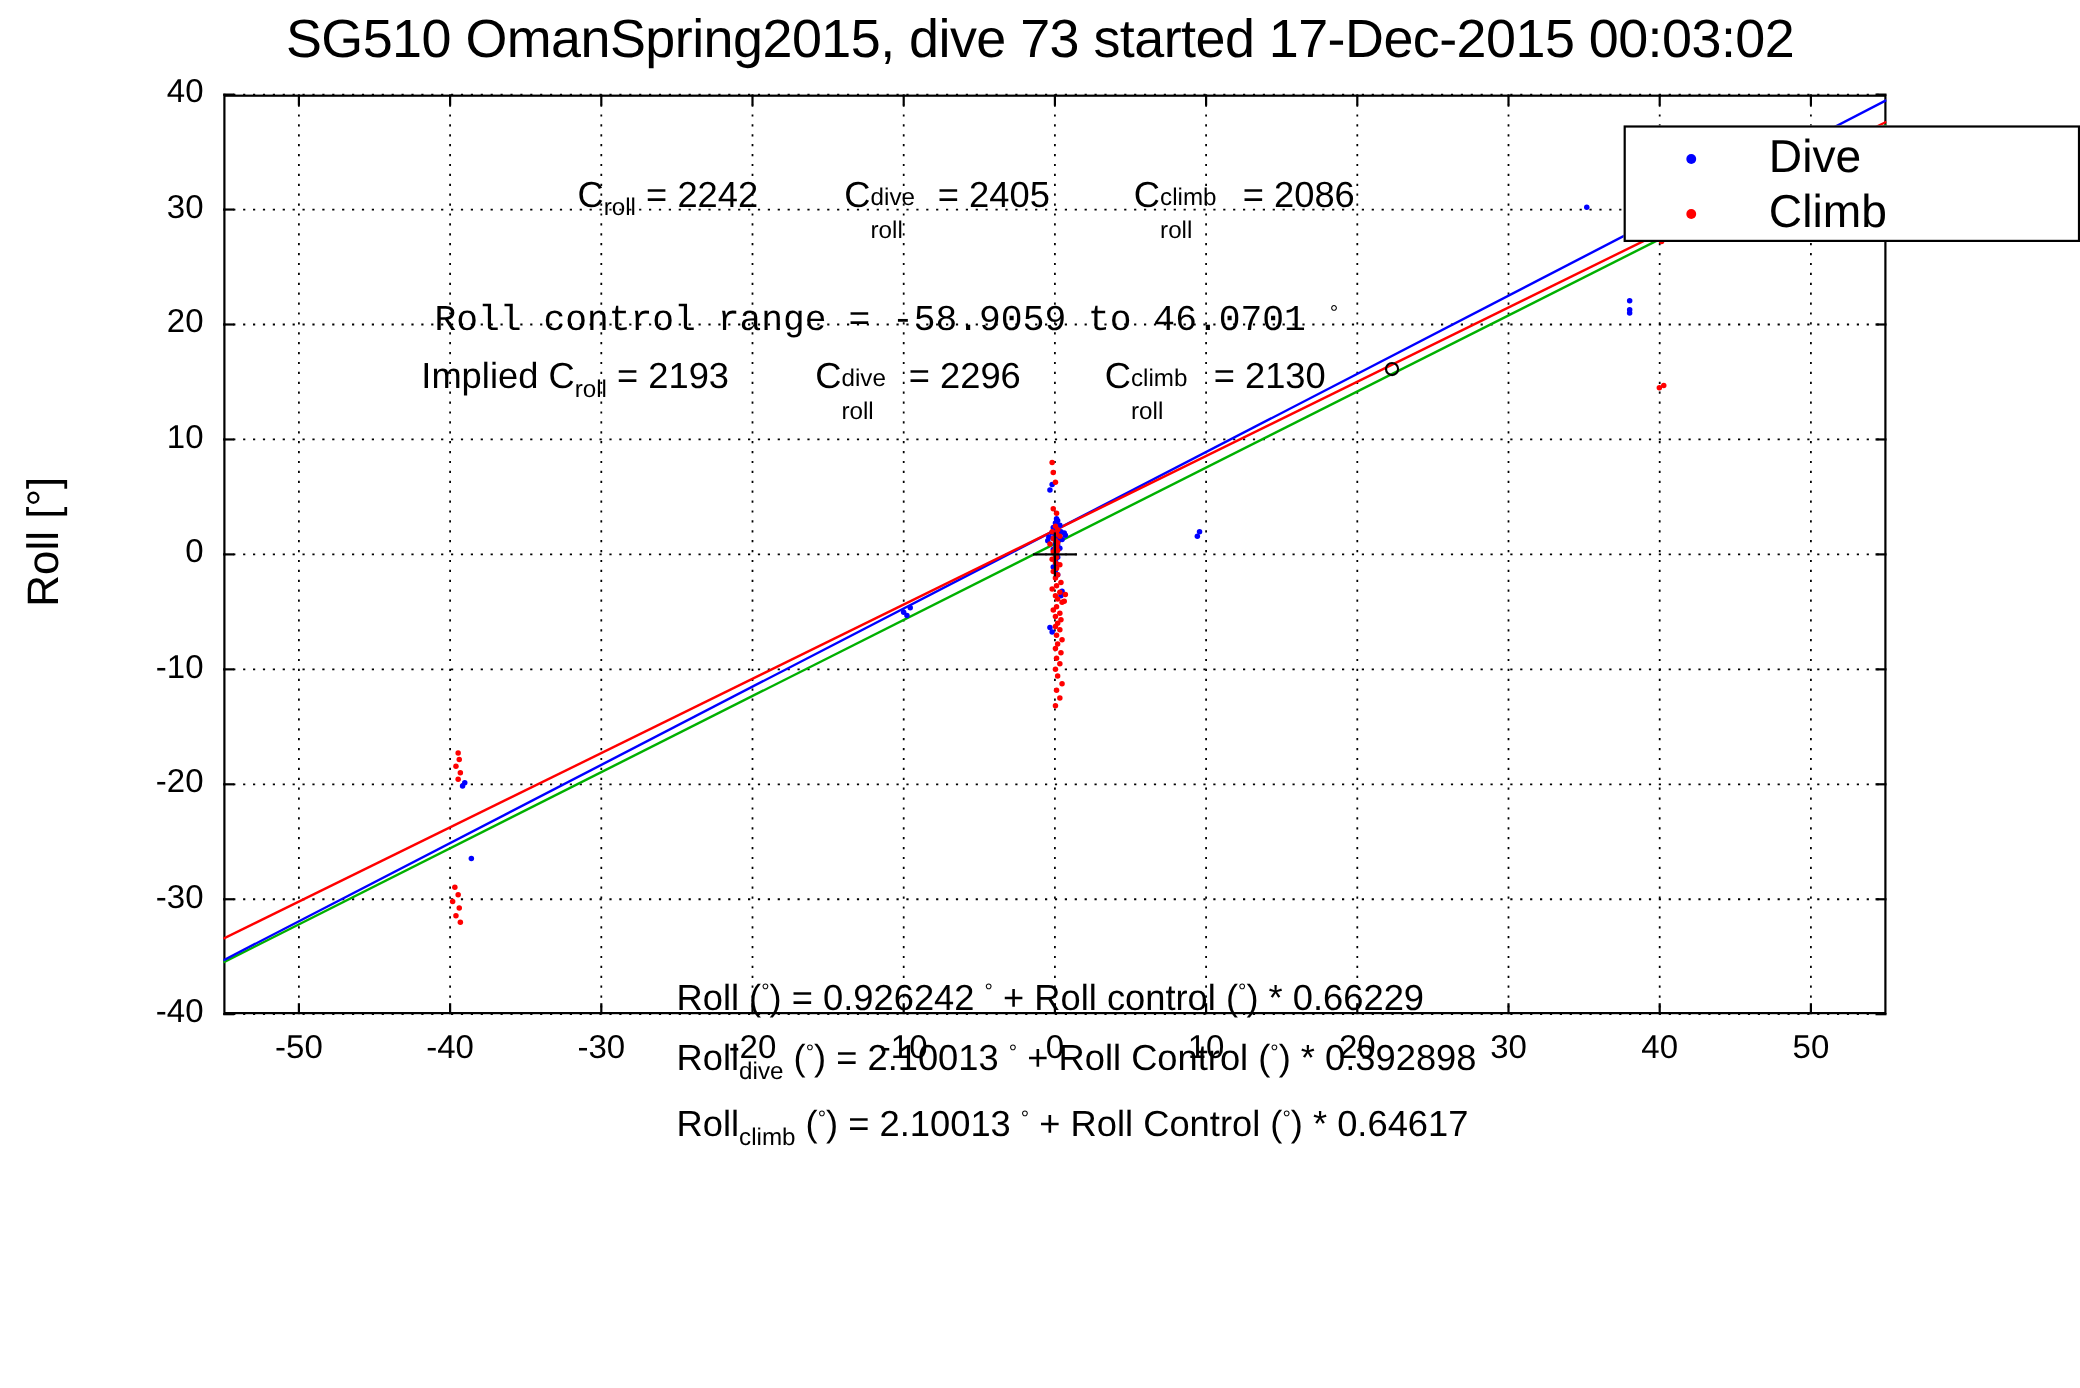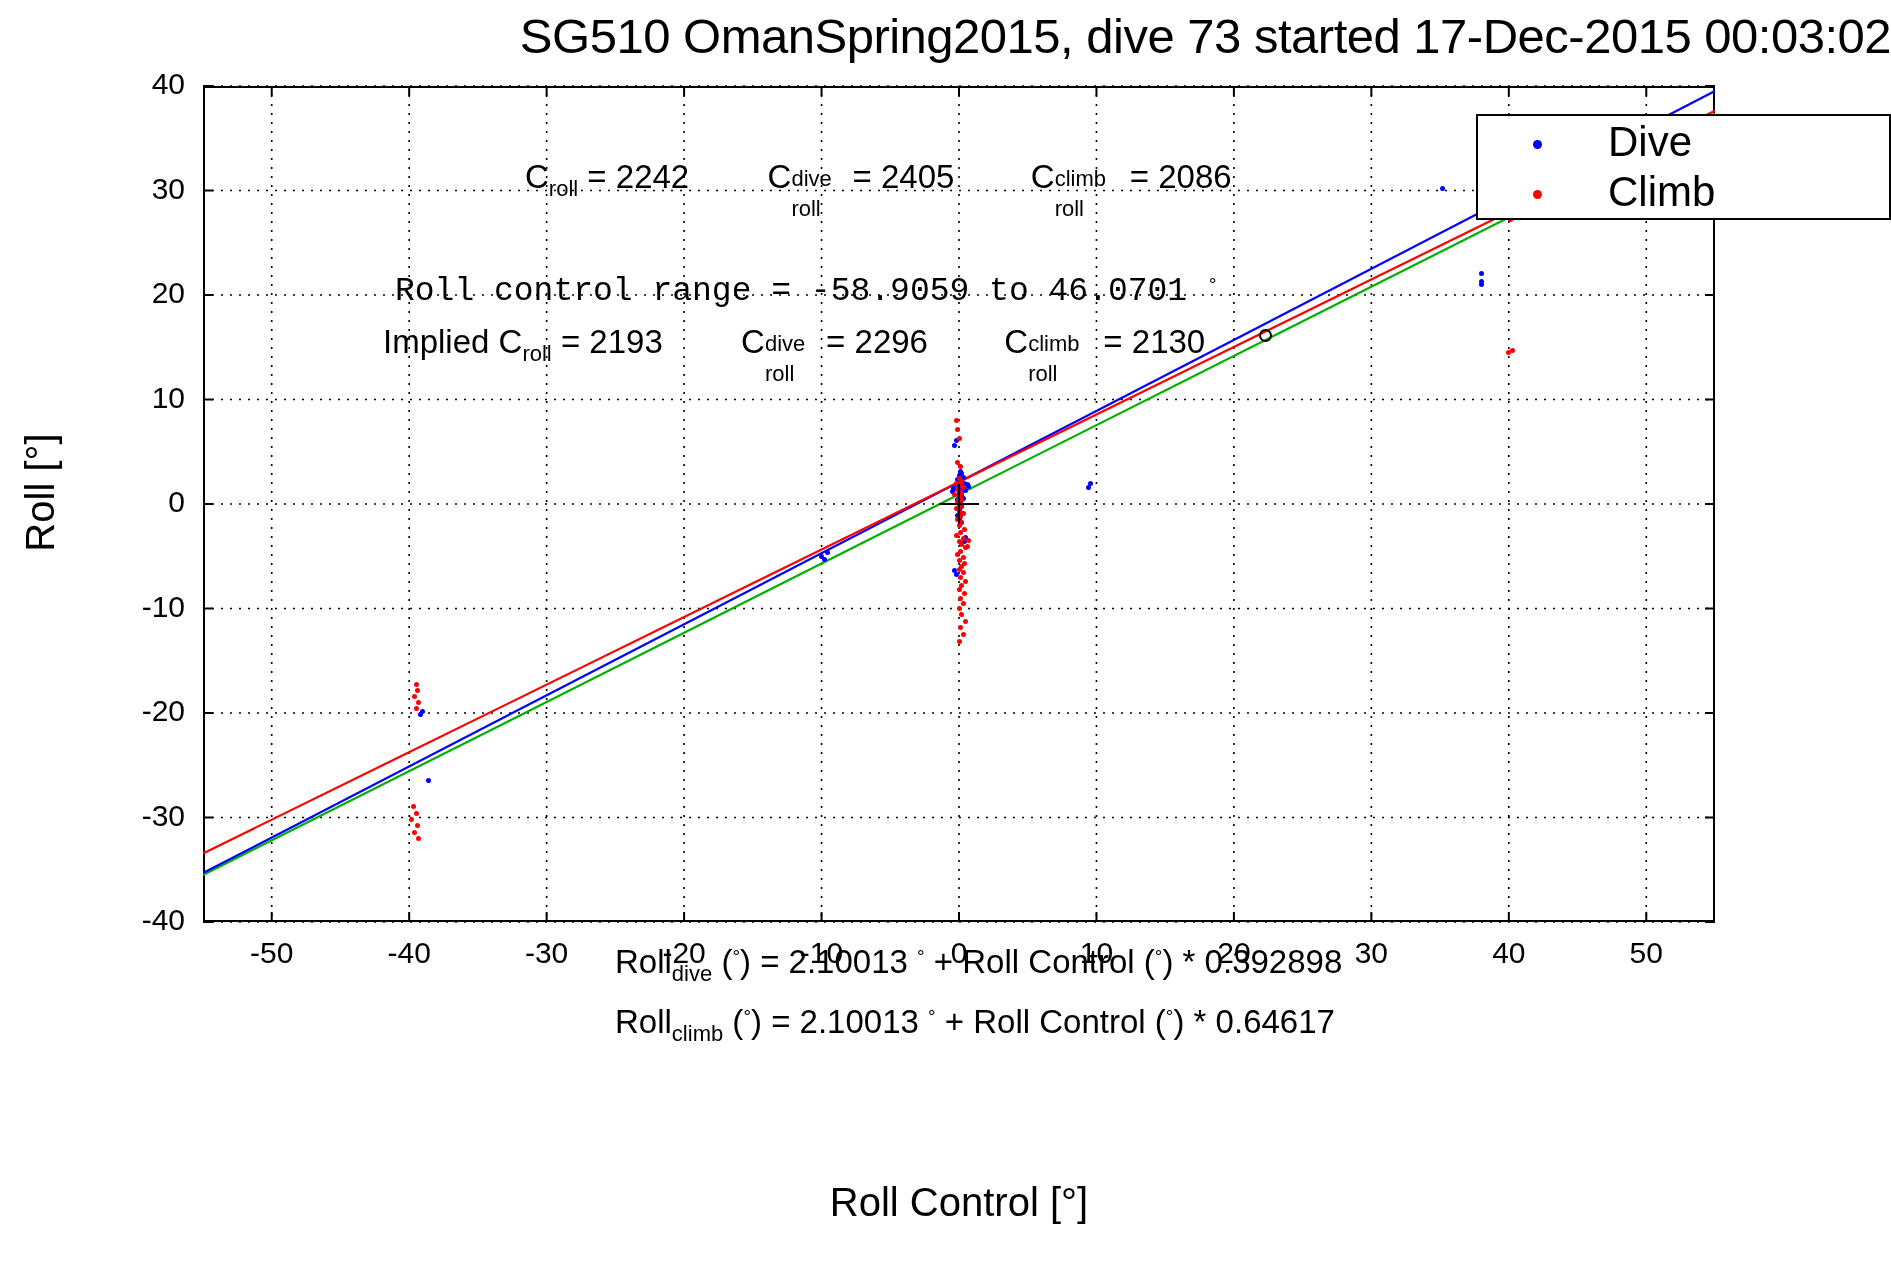--- a/index.html
+++ b/index.html
@@ -19,21 +19,21 @@
     left: 0; top: 0;
     width: 1891px;
     height: 1262px;
     background: #ffffff;
   }
   #plot-title {
     position: absolute;
     left: 0;
     top: 8px;
     width: 1891px;
-    text-align: right;
+    text-align: center;
     font-size: 49px;
     color: #000;
     letter-spacing: -0.5px;
     white-space: nowrap;
   }
   #axes-area {
     position: absolute;
     left: 203px;
     top: 86px;
     width: 1512px;
@@ -145,21 +145,20 @@
   .plus-marker::after { left: 19px; top: 0; width: 2px; height: 40px; }
 </style>
 </head>
 <body>
 
 <div id="figure">
 
   <div id="plot-title">SG510 OmanSpring2015, dive 73 started 17-Dec-2015 00:03:02</div>
 
   <div id="ylabel">Roll [°]</div>
-  <div id="xlabel">Roll Control [°]</div>
 
   <div id="axes-area"></div>
 
   <svg id="svg-main" viewBox="0 0 1891 1262">
       <line x1="271.72727272727275" y1="86" x2="271.72727272727275" y2="922" stroke="#000" stroke-width="1.6" stroke-dasharray="2,7"></line>
       <line x1="409.18181818181813" y1="86" x2="409.18181818181813" y2="922" stroke="#000" stroke-width="1.6" stroke-dasharray="2,7"></line>
       <line x1="546.6363636363636" y1="86" x2="546.6363636363636" y2="922" stroke="#000" stroke-width="1.6" stroke-dasharray="2,7"></line>
       <line x1="684.090909090909" y1="86" x2="684.090909090909" y2="922" stroke="#000" stroke-width="1.6" stroke-dasharray="2,7"></line>
       <line x1="821.5454545454546" y1="86" x2="821.5454545454546" y2="922" stroke="#000" stroke-width="1.6" stroke-dasharray="2,7"></line>
       <line x1="959" y1="86" x2="959" y2="922" stroke="#000" stroke-width="1.6" stroke-dasharray="2,7"></line>
@@ -393,20 +392,23 @@
   <div class="annot" style="left:383px; top:325px;">
     <span>Implied C</span><span class="sub">roll</span><span> = 2193</span>
     <span style="display:inline-block;width:60px"></span>
     <span>C</span><span style="display:inline-block;position:relative;width:0"><span class="sup" style="position:absolute;left:0;top:-20px">dive</span><span class="sub" style="position:absolute;left:0;top:10px">roll</span></span><span style="display:inline-block;width:52px"></span><span> = 2296</span>
     <span style="display:inline-block;width:58px"></span>
     <span>C</span><span style="display:inline-block;position:relative;width:0"><span class="sup" style="position:absolute;left:0;top:-20px">climb</span><span class="sub" style="position:absolute;left:0;top:10px">roll</span></span><span style="display:inline-block;width:66px"></span><span> = 2130</span>
   </div>
 
 
 
+  <div class="annot" style="left:615px; top:890px;">
+    <span>Roll (</span><span class="deg">°</span><span>) = 0.926242 </span><span class="deg">°</span><span> + Roll control (</span><span class="deg">°</span><span>) * 0.66229</span>
+  </div>
 
   <div class="annot" style="left:615px; top:945px;">
     <span>Roll</span><span class="sub">dive</span><span> (</span><span class="deg">°</span><span>) = 2.10013 </span><span class="deg">°</span><span> + Roll Control (</span><span class="deg">°</span><span>) * 0.392898</span>
   </div>
 
   <div class="annot" style="left:615px; top:1005px;">
     <span>Roll</span><span class="sub">climb</span><span> (</span><span class="deg">°</span><span>) = 2.10013 </span><span class="deg">°</span><span> + Roll Control (</span><span class="deg">°</span><span>) * 0.64617</span>
   </div>
 
   <div id="legend-box">

